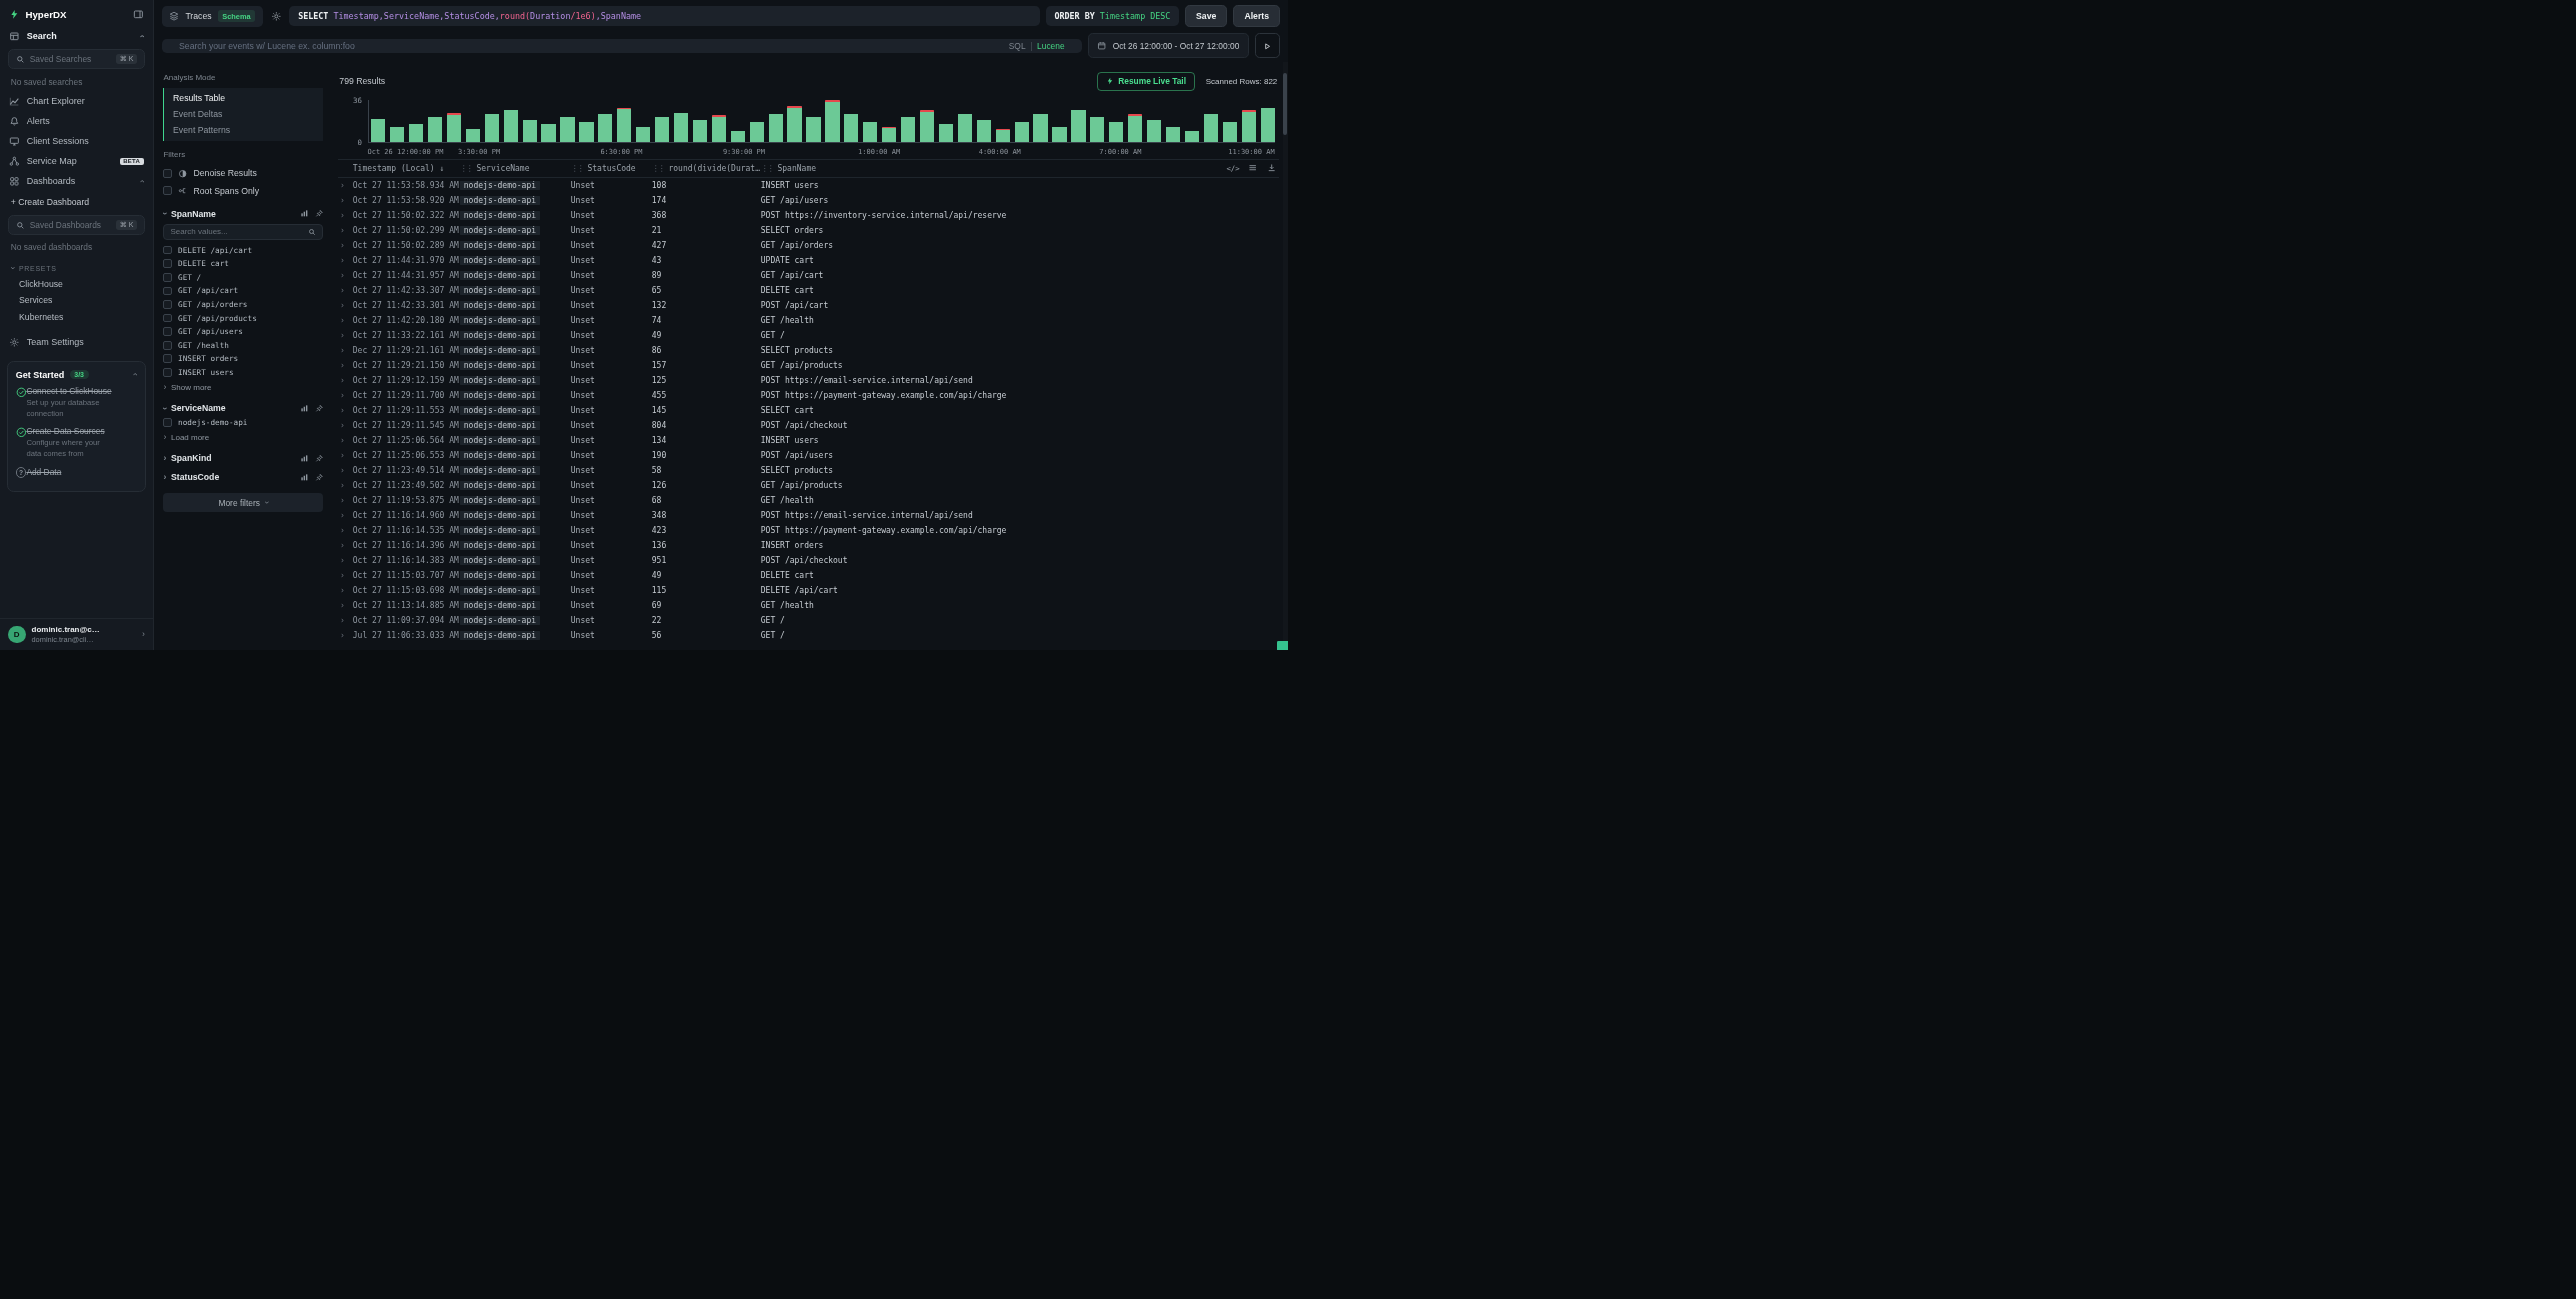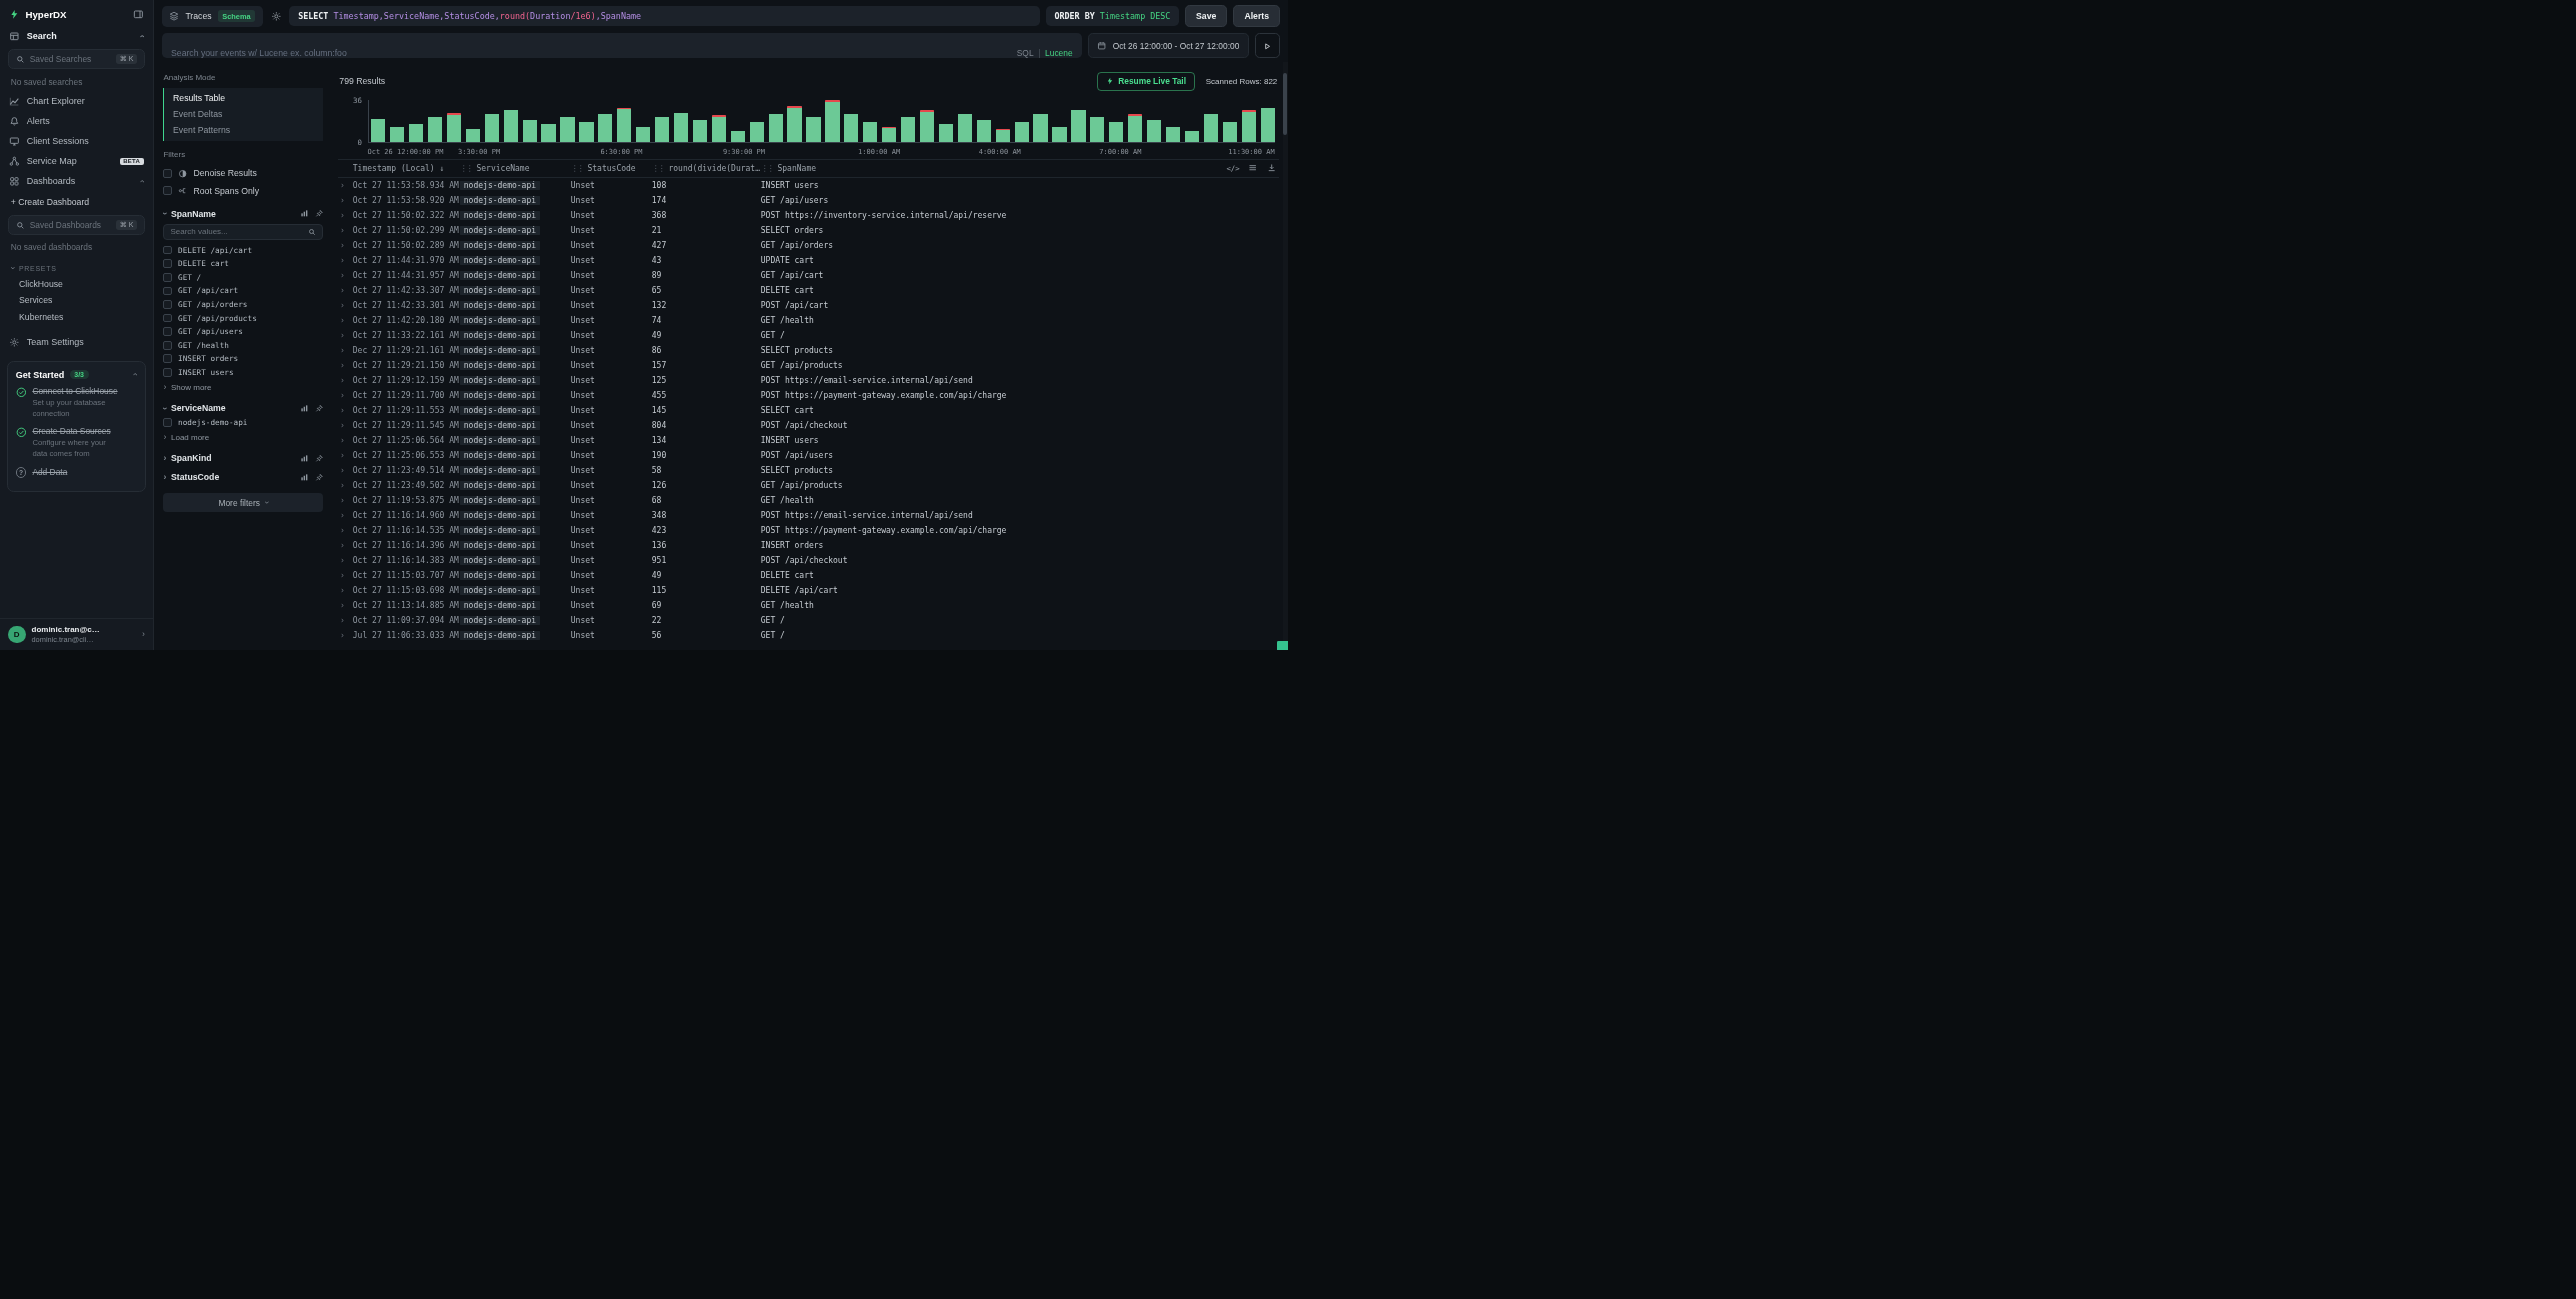--- a/index.html
+++ b/index.html
@@ -28,21 +28,21 @@
   .muted-note{color:#6b737c;font-size:8.4px;padding:4.7px 10.7px}
   .create-dash{padding:5.4px 10.7px;color:#c3c8ce;font-size:8.7px}
   .presets-label{color:#6b737c;font-size:7px;letter-spacing:0.7px;padding:6.7px 10.7px 2.7px;display:flex;gap:4.7px;align-items:center}
   .preset-item{padding:3.4px 10.7px 3.4px 19px;color:#b6bcc3;font-size:8.7px}
   .team{margin-top:7px}
   .gs-card{margin:8px 6.7px 4px;background:#181e26;border:0.7px solid #262d35;border-radius:6.7px;padding:8px 8px 5.4px;overflow:hidden}
   .gs-head{display:flex;align-items:center;gap:5.4px;margin-bottom:6.7px}
   .gs-title{font-weight:700;font-size:9px;color:#fff}
   .gs-pill{color:#45d483;background:rgba(69,212,131,.14);font-size:7px;font-weight:700;border-radius:5.4px;padding:0.7px 4.7px}
   .gs-head .chev{margin-left:auto}
-  .gs-item{display:flex;gap:6px;margin-bottom:7.4px}
+  .gs-item{display:flex;margin-bottom:7.4px}
   .gs-ic{flex:0 0 auto;margin-top:0.7px}
   .gs-t{font-size:8.4px;color:#9aa2aa;text-decoration:line-through;margin-bottom:2px}
   .gs-d{font-size:7.7px;color:#6b737c;line-height:1.35;max-width:81px}
   .qmark{width:10.7px;height:10.7px;border:0.9px solid #6b737c;border-radius:50%;color:#8f97a0;
          font-size:6.7px;display:flex;align-items:center;justify-content:center;font-weight:700}
   .user-row{border-top:0.7px solid #20262d;padding:6px 8px;display:flex;align-items:center;gap:6px;background:#151a21}
   .avatar{width:17.5px;height:17.5px;border-radius:50%;background:#37a673;color:#0a130e;font-weight:700;
           display:flex;align-items:center;justify-content:center;font-size:8px}
   .u-name{font-size:8px;font-weight:700;color:#e8ebee;line-height:1.25}
   .u-mail{font-size:7.4px;color:#7d858e}
@@ -58,21 +58,21 @@
            font-size:8.4px;white-space:nowrap;overflow:hidden}
   .kw{color:#eef1f3;font-weight:700}
   .ident{color:#b48ee4}
   .fn{color:#f0648f}
   .grn{color:#45d483}
   .orderby-box{background:#1c222a;border-radius:4.7px;padding:5.4px 8.7px;font-family:"DejaVu Sans Mono",monospace;
                font-size:8.4px;white-space:nowrap}
   .btn{background:#272d35;border:0.7px solid #323941;color:#eef1f3;border-radius:4.7px;padding:4.7px 10px;
        font-size:8.7px;font-weight:600;cursor:pointer}
   .searchbar{display:flex;align-items:center;gap:6px;padding:4px 8px 5.4px}
-  .search-input{flex:1;display:flex;align-items:flex-end;background:#1c222a;border-radius:4.7px;padding:0 9px;height:25px}
+  .search-input{flex:1;display:flex;align-items:center;background:#1c222a;border-radius:4.7px;padding:0 17px;height:14px}
   .search-input input{flex:1;background:transparent;border:none;outline:none;color:#c3c8ce;font-size:8.7px;
                       font-family:"Liberation Sans",sans-serif}
   .search-input input::placeholder{color:#667080}
   .mode{display:flex;gap:4.7px;font-size:8.4px;align-items:center}
   .mode .sqlm{color:#7d858e}.mode .div{color:#4a525a}.mode .luc{color:#45d483}
   .date-range{display:flex;align-items:center;gap:6px;background:#171c23;border:0.7px solid #232a32;
               border-radius:4.7px;padding:0 8.7px;height:25px;color:#c3c8ce;font-size:8.4px;white-space:nowrap}
   .run-btn{width:25px;height:25px;border:0.7px solid #2c333b;border-radius:4.7px;display:flex;align-items:center;
            justify-content:center;background:transparent;color:#dfe3e7;cursor:pointer}
 

